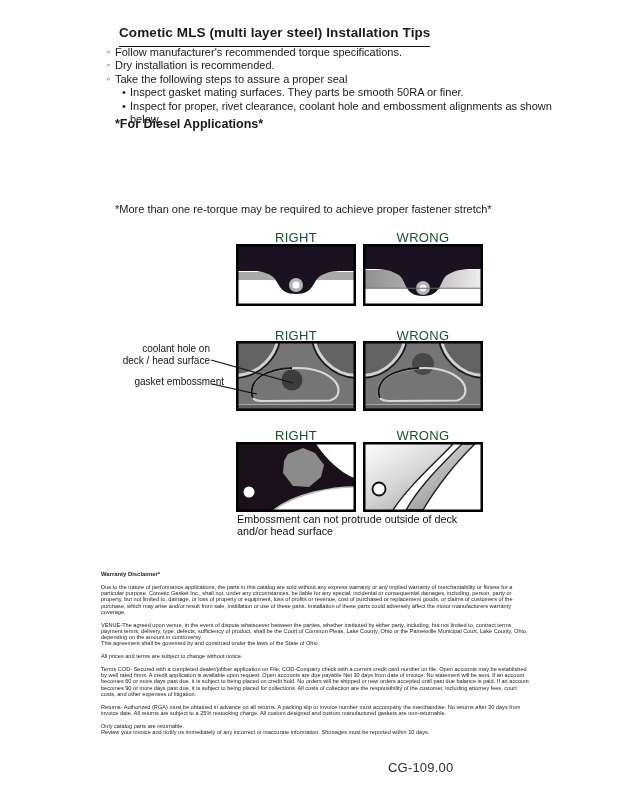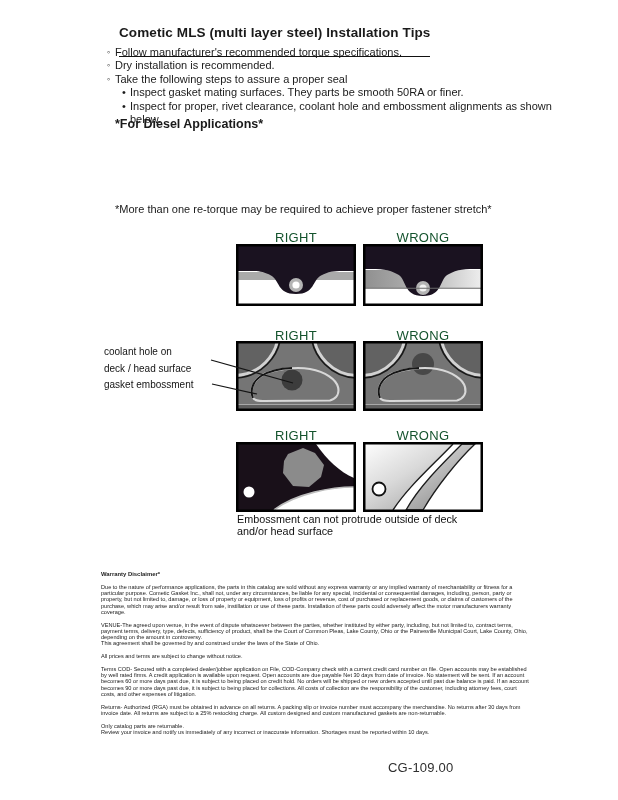--- a/index.html
+++ b/index.html
@@ -2,34 +2,34 @@
 <html><head>
 <meta charset="utf-8">
 <style>
   * { margin:0; padding:0; box-sizing:border-box; }
   html,body { background:#ffffff; }
   body { font-family:"Liberation Sans", sans-serif; color:#1a1a1a; }
   .page { position:relative; width:618px; height:800px; background:#ffffff; overflow:hidden; }
   .abs { position:absolute; }
 
   .title { left:119px; top:25px; font-size:13.5px; font-weight:bold; letter-spacing:.1px;
-           border-bottom:1.6px solid #111; padding-bottom:16px; }
+           border-bottom:1.6px solid #111; padding-bottom:6px; }
 
   .bullets { left:107px; top:46px; width:470px; font-size:11px; line-height:13.4px; }
   .b-row { display:flex; }
   .b-row .mk { width:8px; flex:0 0 8px; font-size:9px; line-height:13.4px; }
   .b-row.sub { margin-left:15px; }
   .b-row.sub .mk { font-size:11px; }
 
   .h2 { left:115px; top:117px; font-size:12.5px; font-weight:bold; }
   .para { font-size:11px; line-height:12.4px; white-space:pre-line; width:450px; }
 
   .dlabel { font-size:13px; color:#14532d; width:120px; text-align:center; letter-spacing:.3px; }
   .caption { font-size:10.8px; color:#111; white-space:pre-line; line-height:11.6px; }
-  .sidelab { font-size:10px; line-height:17px; text-align:left; white-space:pre-line; color:#141414; }
+  .sidelab { font-size:10px; line-height:12px; text-align:right; white-space:pre-line; color:#141414; }
 
   .legal { left:101px; top:571px; width:429px; font-size:5.6px; line-height:6.25px; color:#222; }
   .legal .lh { font-weight:bold; font-size:5.9px; margin-bottom:6.5px; }
   .legal p { white-space:pre-line; margin-bottom:6.5px; }
 
   .pagenum { left:388px; top:760px; font-size:13px; color:#2e2e2e; letter-spacing:.2px; }
 </style>
 </head>
 <body>
 
@@ -93,21 +93,21 @@
     <line x1="2" y1="44.2" x2="118" y2="44.2" stroke="#6a6a6a" stroke-width="1.1"></line>
     <rect x="1.25" y="1.25" width="117.5" height="59.5" fill="none" stroke="#000" stroke-width="2.5"></rect>
   </svg>
 
 
   <div class="abs dlabel" style="left:236px;top:328px">RIGHT</div>
   <div class="abs dlabel" style="left:363px;top:328px">WRONG</div>
 
   <div class="abs sidelab" style="left:104px;top:343px;width:106px">coolant hole on
 deck / head surface</div>
-  <div class="abs sidelab" style="left:104px;top:376px;width:108px">gasket embossment</div>
+  <div class="abs sidelab" style="left:116px;top:376px;width:108px">gasket embossment</div>
 
   <svg class="abs" style="left:236px;top:341px" width="120" height="70" viewBox="0 0 120 70">
     <rect x="0" y="0" width="120" height="70" fill="#757575"></rect>
     <circle cx="-2" cy="-10" r="46" fill="#626262"></circle>
     <circle cx="-2" cy="-10" r="44.5" fill="none" stroke="#d2d2d2" stroke-width="3"></circle>
     <circle cx="-2" cy="-10" r="47" fill="none" stroke="#181818" stroke-width="1.6"></circle>
     <circle cx="122" cy="-10" r="46" fill="#626262"></circle>
     <circle cx="122" cy="-10" r="44.5" fill="none" stroke="#d2d2d2" stroke-width="3"></circle>
     <circle cx="122" cy="-10" r="47" fill="none" stroke="#181818" stroke-width="1.6"></circle>
     <circle cx="56" cy="39" r="10.5" fill="#3c3c3c"></circle>

